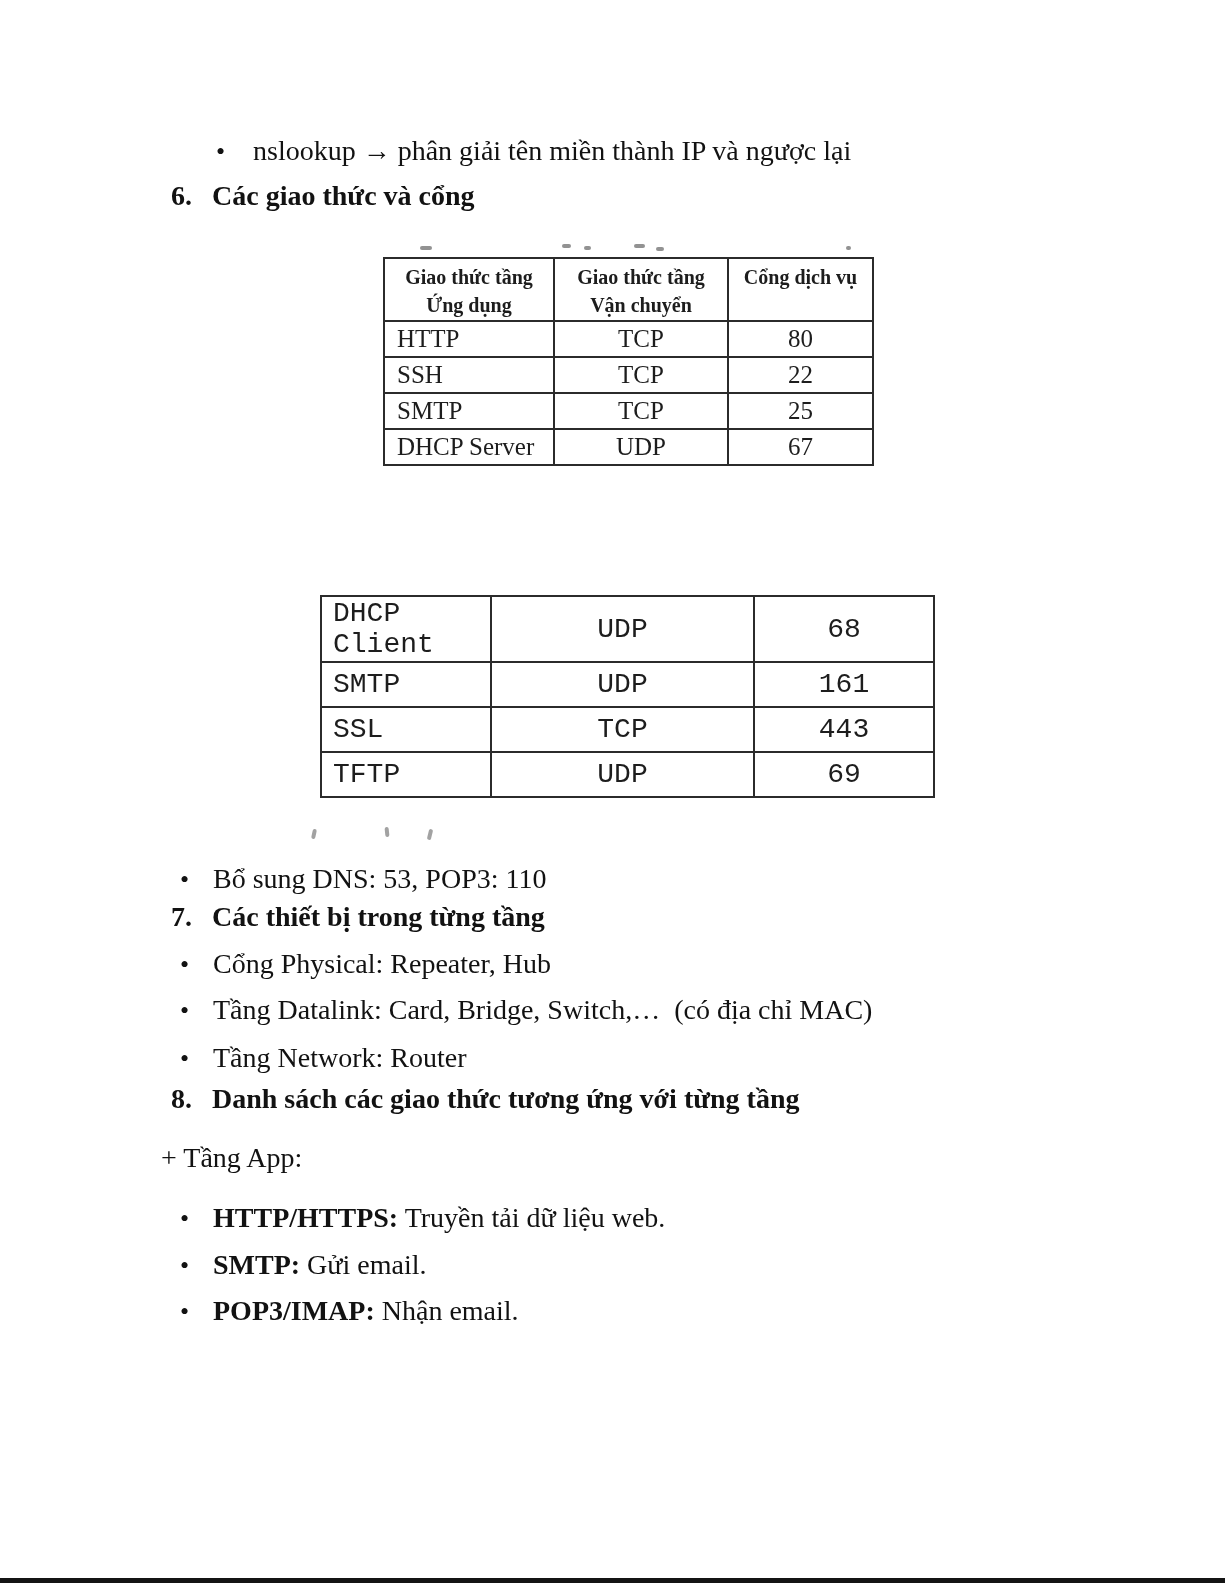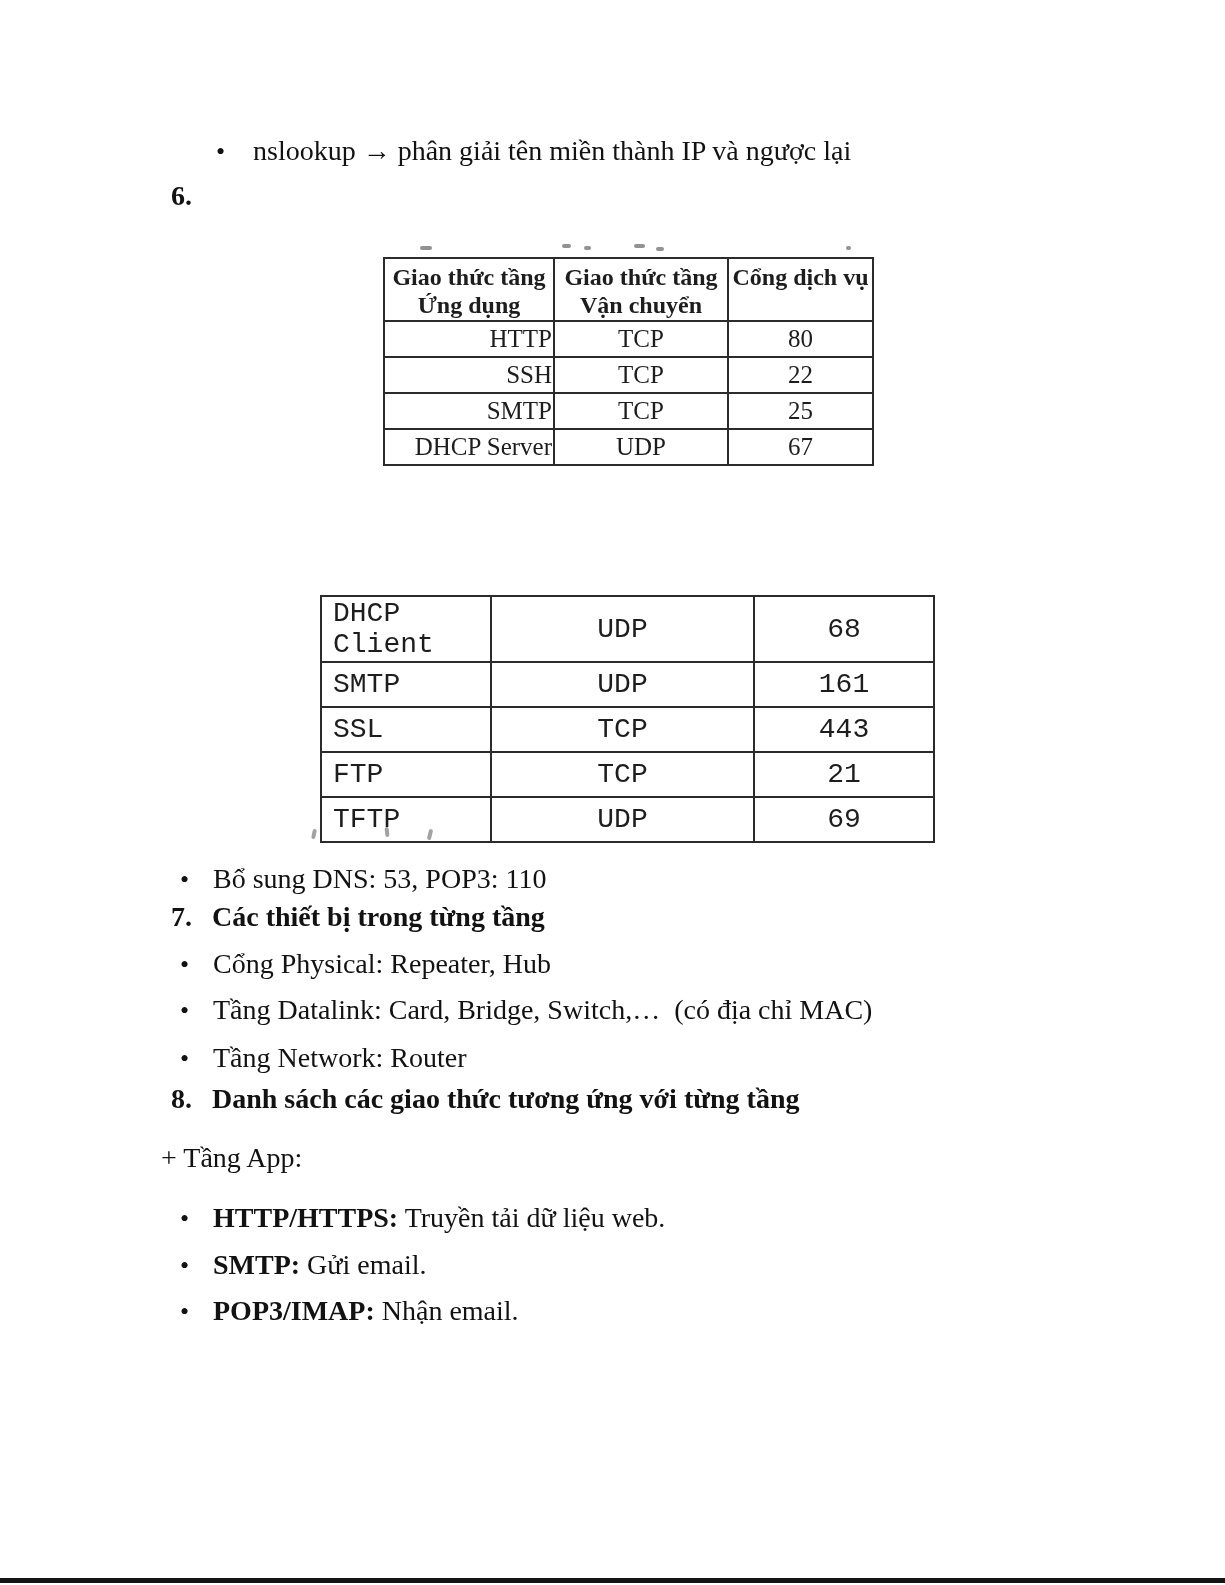--- a/index.html
+++ b/index.html
@@ -22,23 +22,23 @@
   table.ptable{
     position:absolute;border-collapse:collapse;table-layout:fixed;
     color:#1d1d1d;
   }
   table.ptable td,table.ptable th{
     border:2px solid #2b2b2b;overflow:hidden;font-weight:normal;
   }
   table.t1{left:383px;top:257px;width:489px;font-size:25px;}
   table.t1 thead tr{height:63px;}
   table.t1 tbody tr{height:36px;}
-  table.t1 th{font-weight:bold;vertical-align:top;padding-top:4px;line-height:28px;text-align:center;font-size:24px;}
+  table.t1 th{font-weight:bold;vertical-align:top;padding-top:4px;line-height:28px;text-align:center;font-size:20px;}
   table.t1 td{vertical-align:middle;}
-  table.t1 td.c0{text-align:right;padding-left:22px;}
+  table.t1 td.c0{text-align:left;padding-left:12px;}
   table.t1 td.c1,table.t1 td.c2{text-align:center;}
 
   table.t2{left:320px;top:595px;width:613px;font-size:28px;}
   table.t2 tbody tr{height:45px;font-family:Liberation Mono, monospace;}
   table.t2 td{vertical-align:middle;}
   table.t2 td.c0{text-align:left;padding-left:11px;}
   table.t2 td.c1,table.t2 td.c2{text-align:center;}
 
   .art{position:absolute;background:#4a4a4a;opacity:.6;border-radius:2px;height:4px;}
   .artv{position:absolute;background:#555;opacity:.55;border-radius:2px;width:4px;}
@@ -47,20 +47,21 @@
 </head>
 <body>
 
 <div class="line bullet indent2" style="top:134px">
   <span class="bm">•</span>
   <span class="bt">nslookup → phân giải tên miền thành IP và ngược lại</span>
 </div>
 
 <div class="line heading" style="top:179px">
   <span class="hn">6.</span>
+  <span class="ht">Các giao thức và cổng</span>
 </div>
 
 <span class="art" style="left:420px;top:246px;width:12px"></span>
 <span class="art" style="left:562px;top:244px;width:9px"></span>
 <span class="art" style="left:584px;top:246px;width:7px"></span>
 <span class="art" style="left:634px;top:244px;width:11px"></span>
 <span class="art" style="left:656px;top:247px;width:8px"></span>
 <span class="art" style="left:846px;top:246px;width:5px"></span>
 
 <table class="ptable t1">
@@ -125,25 +126,20 @@
       <td class="c0">SMTP</td>
       <td class="c1">UDP</td>
       <td class="c2">161</td>
     </tr>
     <tr>
       <td class="c0">SSL</td>
       <td class="c1">TCP</td>
       <td class="c2">443</td>
     </tr>
     <tr>
-      <td class="c0">FTP</td>
-      <td class="c1">TCP</td>
-      <td class="c2">21</td>
-    </tr>
-    <tr>
       <td class="c0">TFTP</td>
       <td class="c1">UDP</td>
       <td class="c2">69</td>
     </tr>
   </tbody>
 </table>
 
 <span class="artv" style="left:312px;top:829px;height:10px;transform:rotate(12deg)"></span>
 <span class="artv" style="left:385px;top:827px;height:10px;transform:rotate(-6deg)"></span>
 <span class="artv" style="left:428px;top:829px;height:11px;transform:rotate(14deg)"></span>

